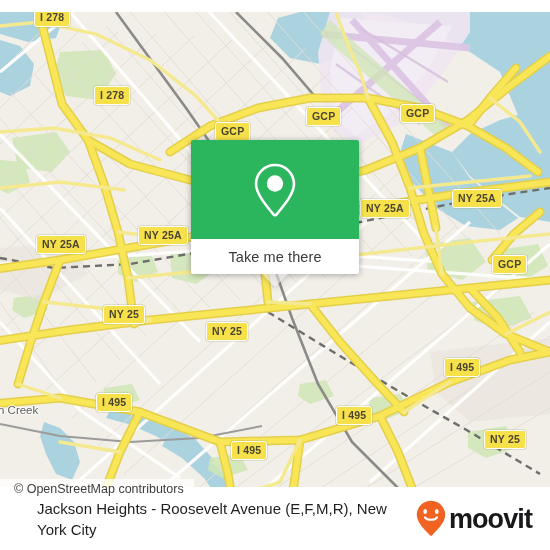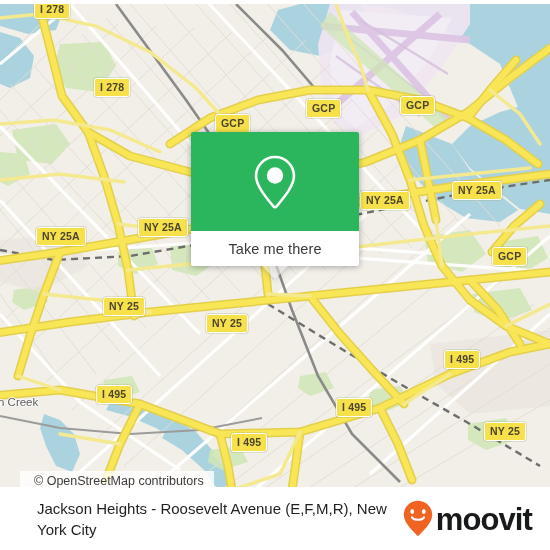--- a/index.html
+++ b/index.html
@@ -21,21 +21,21 @@
     width: 550px;
     height: 550px;
     overflow: hidden;
     background: #ffffff;
   }
 
   
   .map {
     position: absolute;
     left: 0;
-    top: 4px;
+    top: 12px;
     width: 550px;
     height: 487px;
     overflow: hidden;
     background: #e5e5e5;
   }
   .map-svg {
     position: absolute;
     left: 0;
     top: 0;
     display: block;
@@ -128,21 +128,20 @@
   .attribution {
     position: absolute;
     left: 0;
     top: 467px;
     height: 20px;
     display: flex;
     align-items: center;
     padding: 0 10px 0 14px;
     background: rgba(255,255,255,0.80);
     z-index: 30;
-    margin-left: 20px;
   }
   .attribution-text {
     font-family: "Liberation Sans", sans-serif;
     font-size: 12.5px;
     color: #3c3c3c;
     white-space: nowrap;
   }
 
   
   .footer {
@@ -181,21 +180,21 @@
     display: flex;
     align-items: center;
     gap: 3px;
     flex-shrink: 0;
   }
   .brand-mark {
     display: block;
   }
   .brand-word {
     font-family: "Liberation Sans", sans-serif;
-    font-size: 31px;
+    font-size: 27px;
     font-weight: bold;
     color: #18191b;
     letter-spacing: -0.9px;
     line-height: 1;
     position: relative;
     top: 1px;
   }
 </style>
 </head>
 <body>

